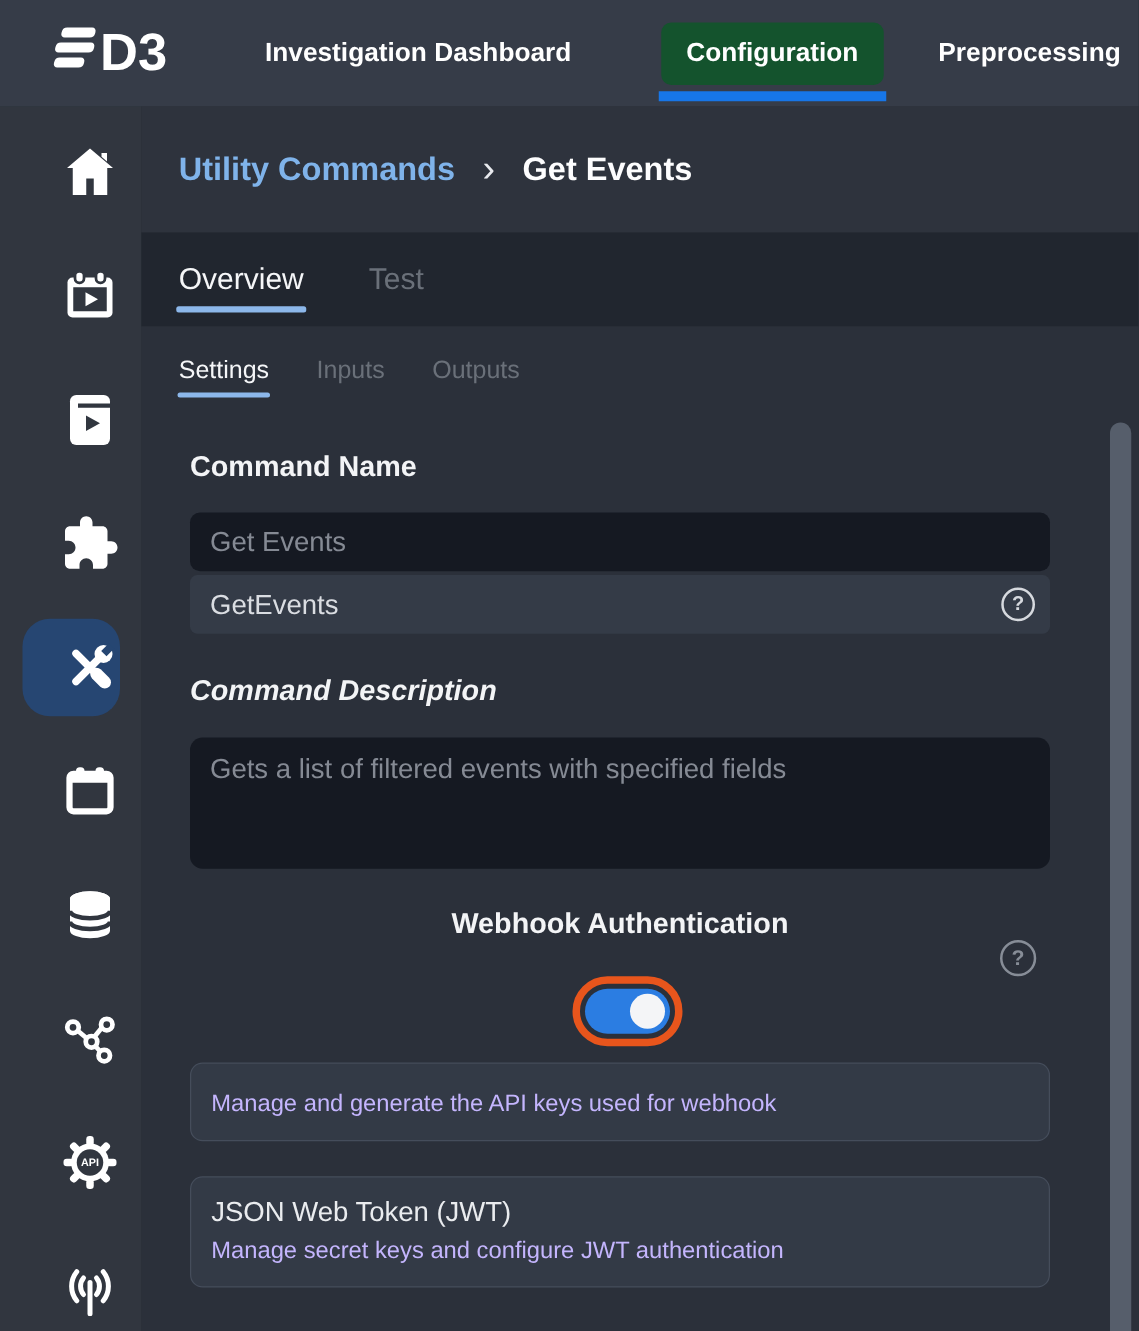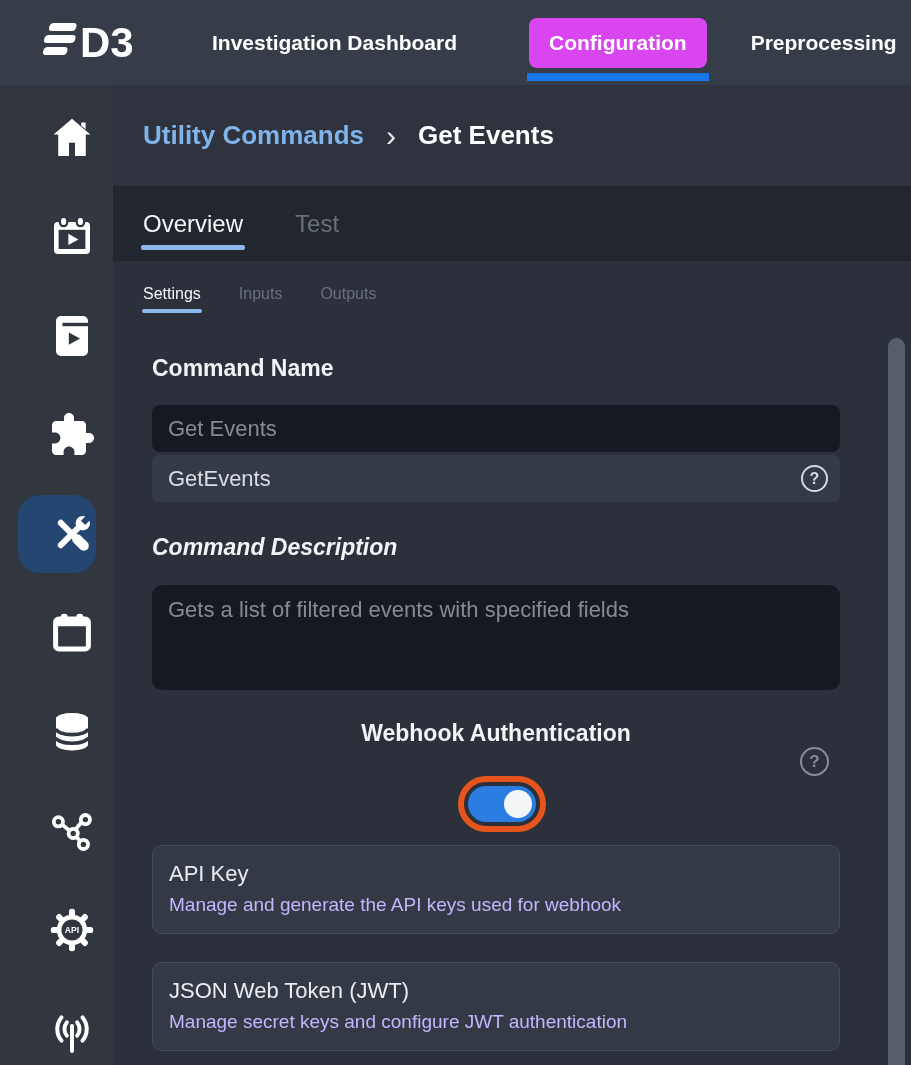--- a/index.html
+++ b/index.html
@@ -16,21 +16,21 @@
     height: 85px; background: #363c48;
     display: flex; align-items: center;
     position: relative; white-space: nowrap; overflow: hidden;
   }
   .logo { margin-left: 30px; flex: 0 0 auto; cursor: pointer; }
   .nav-tab {
     color: #fff; font-weight: 700; font-size: 21px;
     padding: 13px 20px; border-radius: 8px; cursor: pointer; position: relative;
   }
   .nav-tab.t0 { margin-left: 42px; }
-  .nav-tab.t1 { margin-left: 52px; background: #d946ef; }
+  .nav-tab.t1 { margin-left: 52px; background: #14532d; }
   .nav-tab.t2 { margin-left: 24px; }
   .nav-tab.active::after {
     content: ""; position: absolute; left: -2px; right: -2px;
     top: calc(100% + 5px); height: 8px; background: #1776e8;
   }
 
   
   .frame { display: flex; height: 980px; }
 
   
@@ -65,21 +65,21 @@
   .ptab { font-size: 24px; margin-right: 52px; position: relative; color: #6a7079; cursor: pointer; }
   .ptab.active { color: #f5f6f8; }
   .ptab.active::after {
     content: ""; position: absolute; left: -2px; right: -2px; bottom: -12px;
     height: 5px; border-radius: 2px; background: #8cb7ea;
   }
 
   .content { flex: 1 1 auto; padding: 24px 0 0 30px; }
 
   .secondary-tabs { display: flex; }
-  .stab { font-size: 16px; margin-right: 38px; position: relative; color: #6a7079; cursor: pointer; }
+  .stab { font-size: 20px; margin-right: 38px; position: relative; color: #6a7079; cursor: pointer; }
   .stab.active { color: #f5f6f8; }
   .stab.active::after {
     content: ""; position: absolute; left: -1px; right: -1px; bottom: -10px;
     height: 4px; border-radius: 2px; background: #8cb7ea;
   }
 
   .form { width: 688px; margin-left: 9px; }
   .field-label { font-size: 23px; font-weight: 700; color: #f3f4f6; }
   .lbl-name { margin-top: 52px; }
   .lbl-desc { margin-top: 32px; font-style: italic; }
@@ -306,21 +306,20 @@
           <div class="field-label">Webhook Authentication</div>
           <span class="help-circle dim">?</span>
           <div class="highlight-ring">
             <div class="toggle on">
               <div class="knob"></div>
             </div>
           </div>
         </div>
 
         <div class="auth-card first">
-          <div class="card-title">API Key</div>
           <div class="card-desc">Manage and generate the API keys used for webhook</div>
         </div>
 
         <div class="auth-card">
           <div class="card-title">JSON Web Token (JWT)</div>
           <div class="card-desc">Manage secret keys and configure JWT authentication</div>
         </div>
 
       </div>
     </div>

